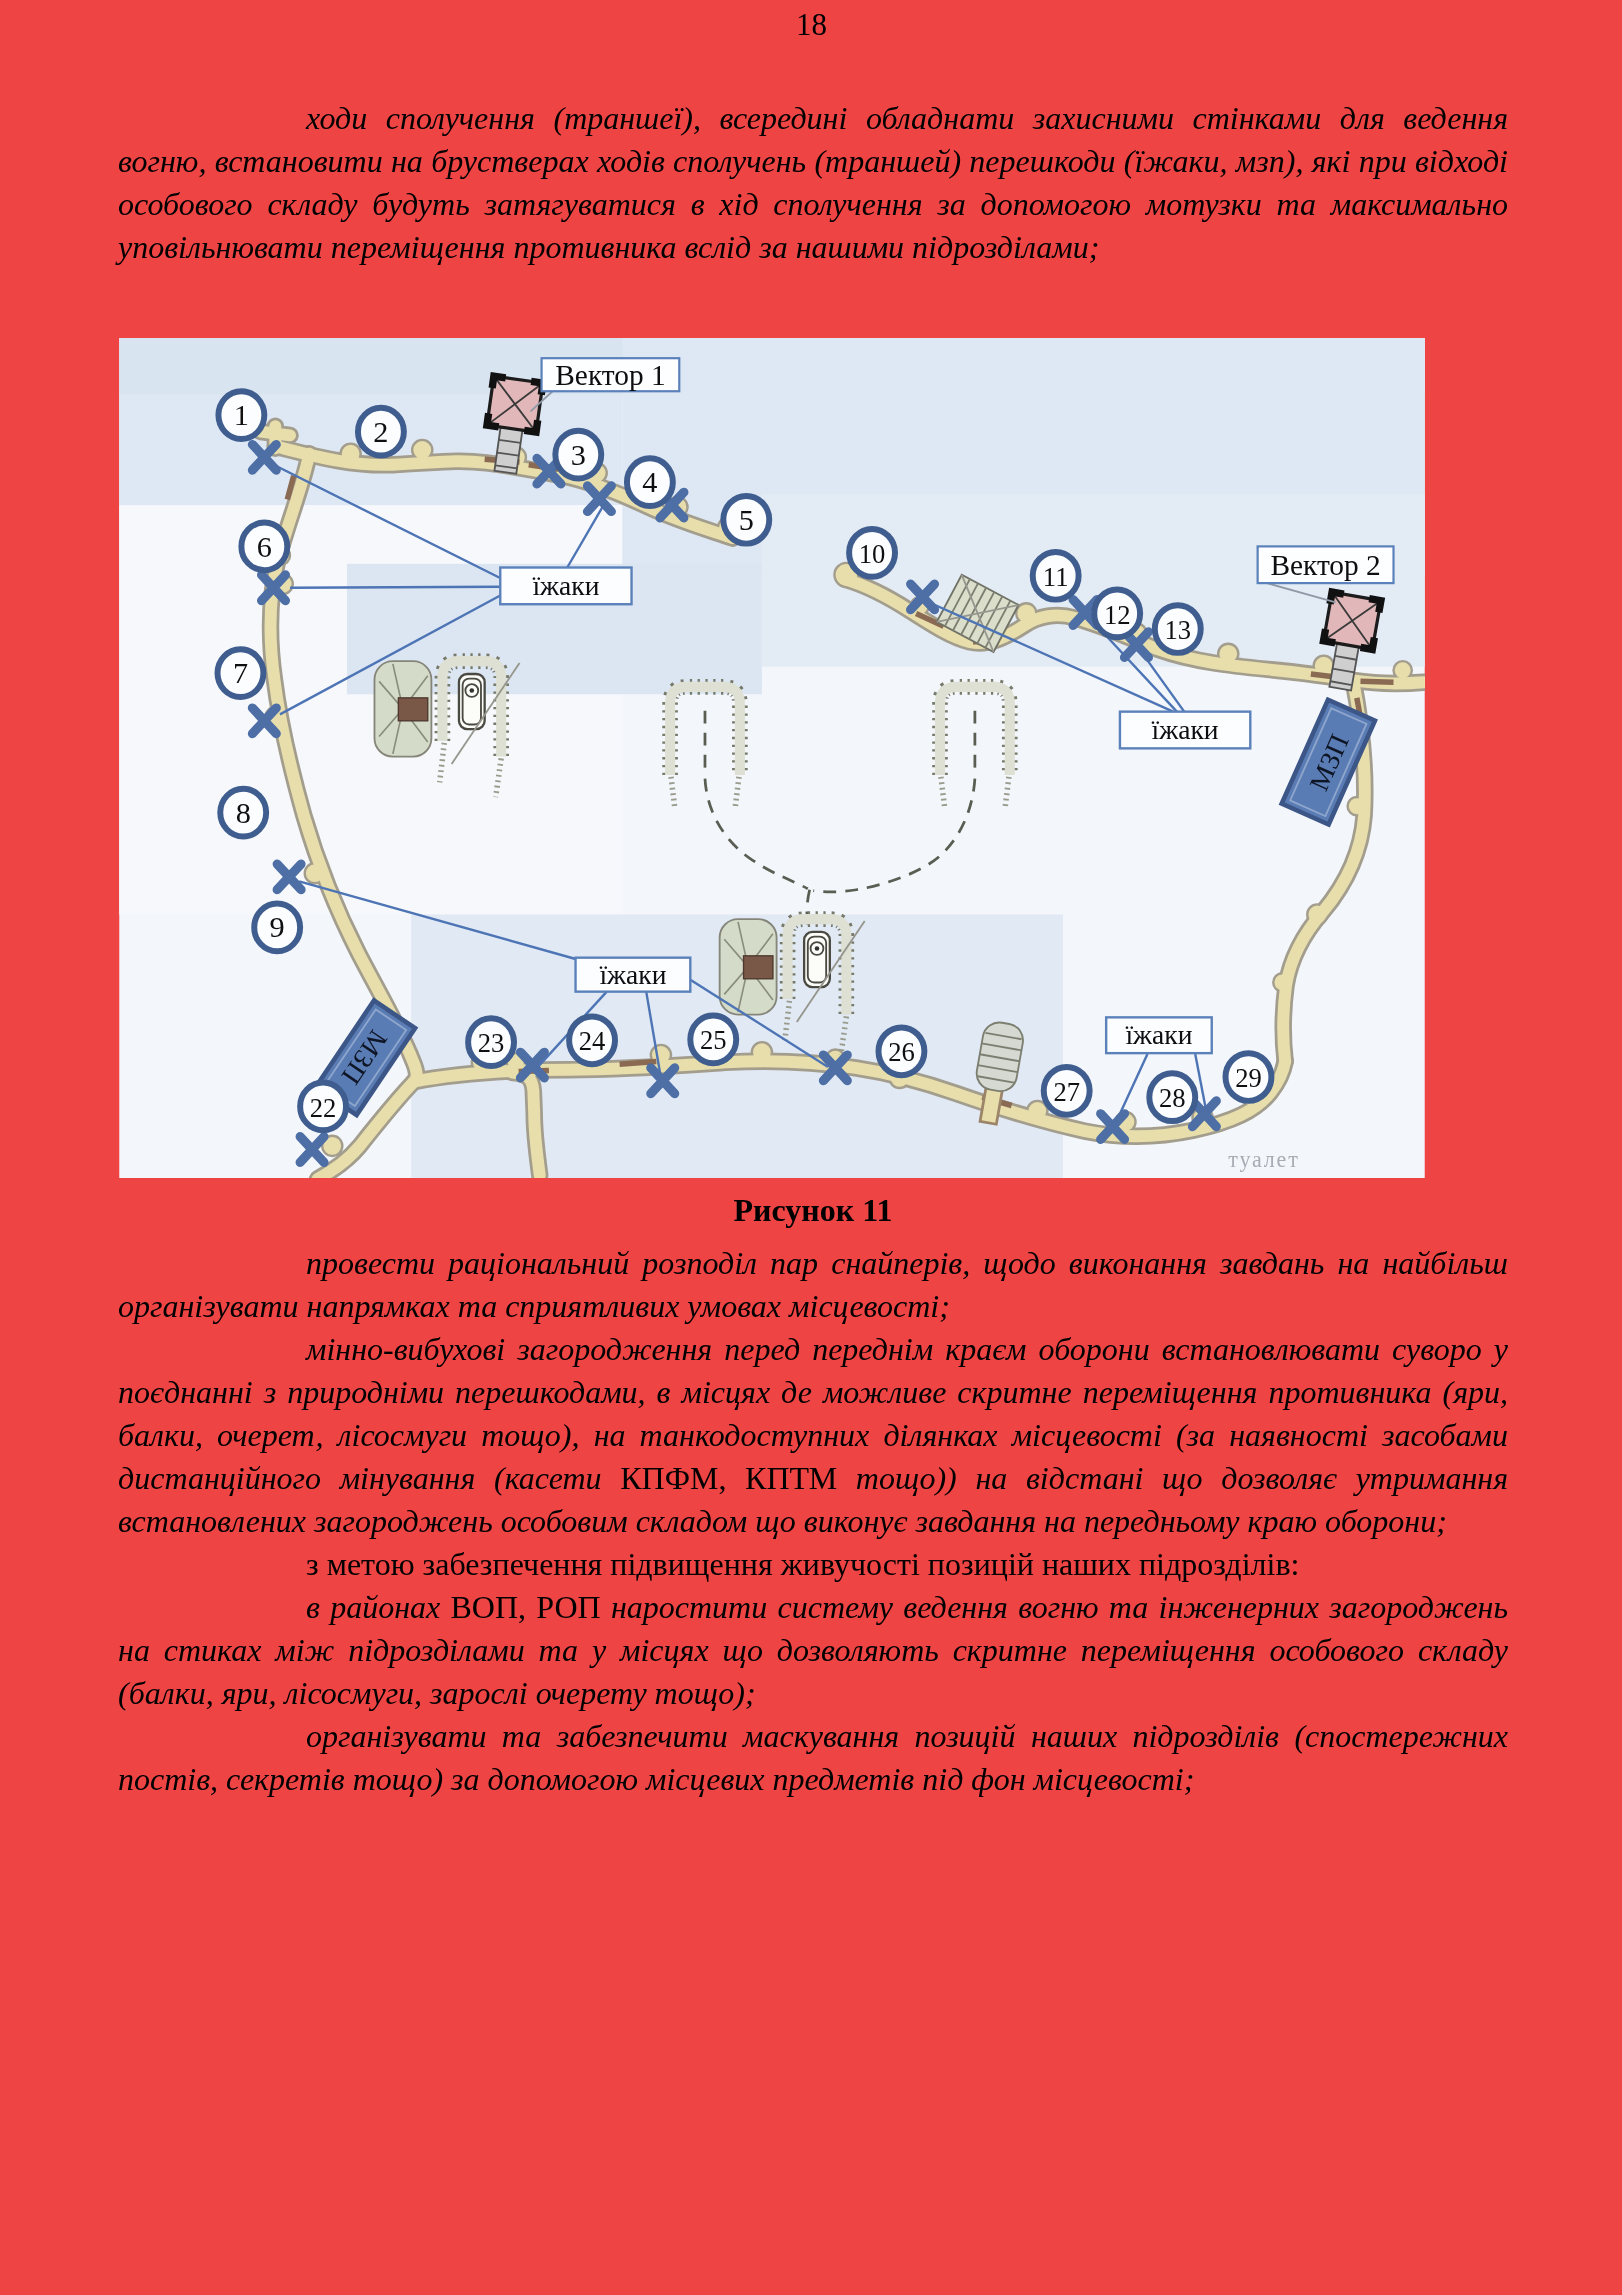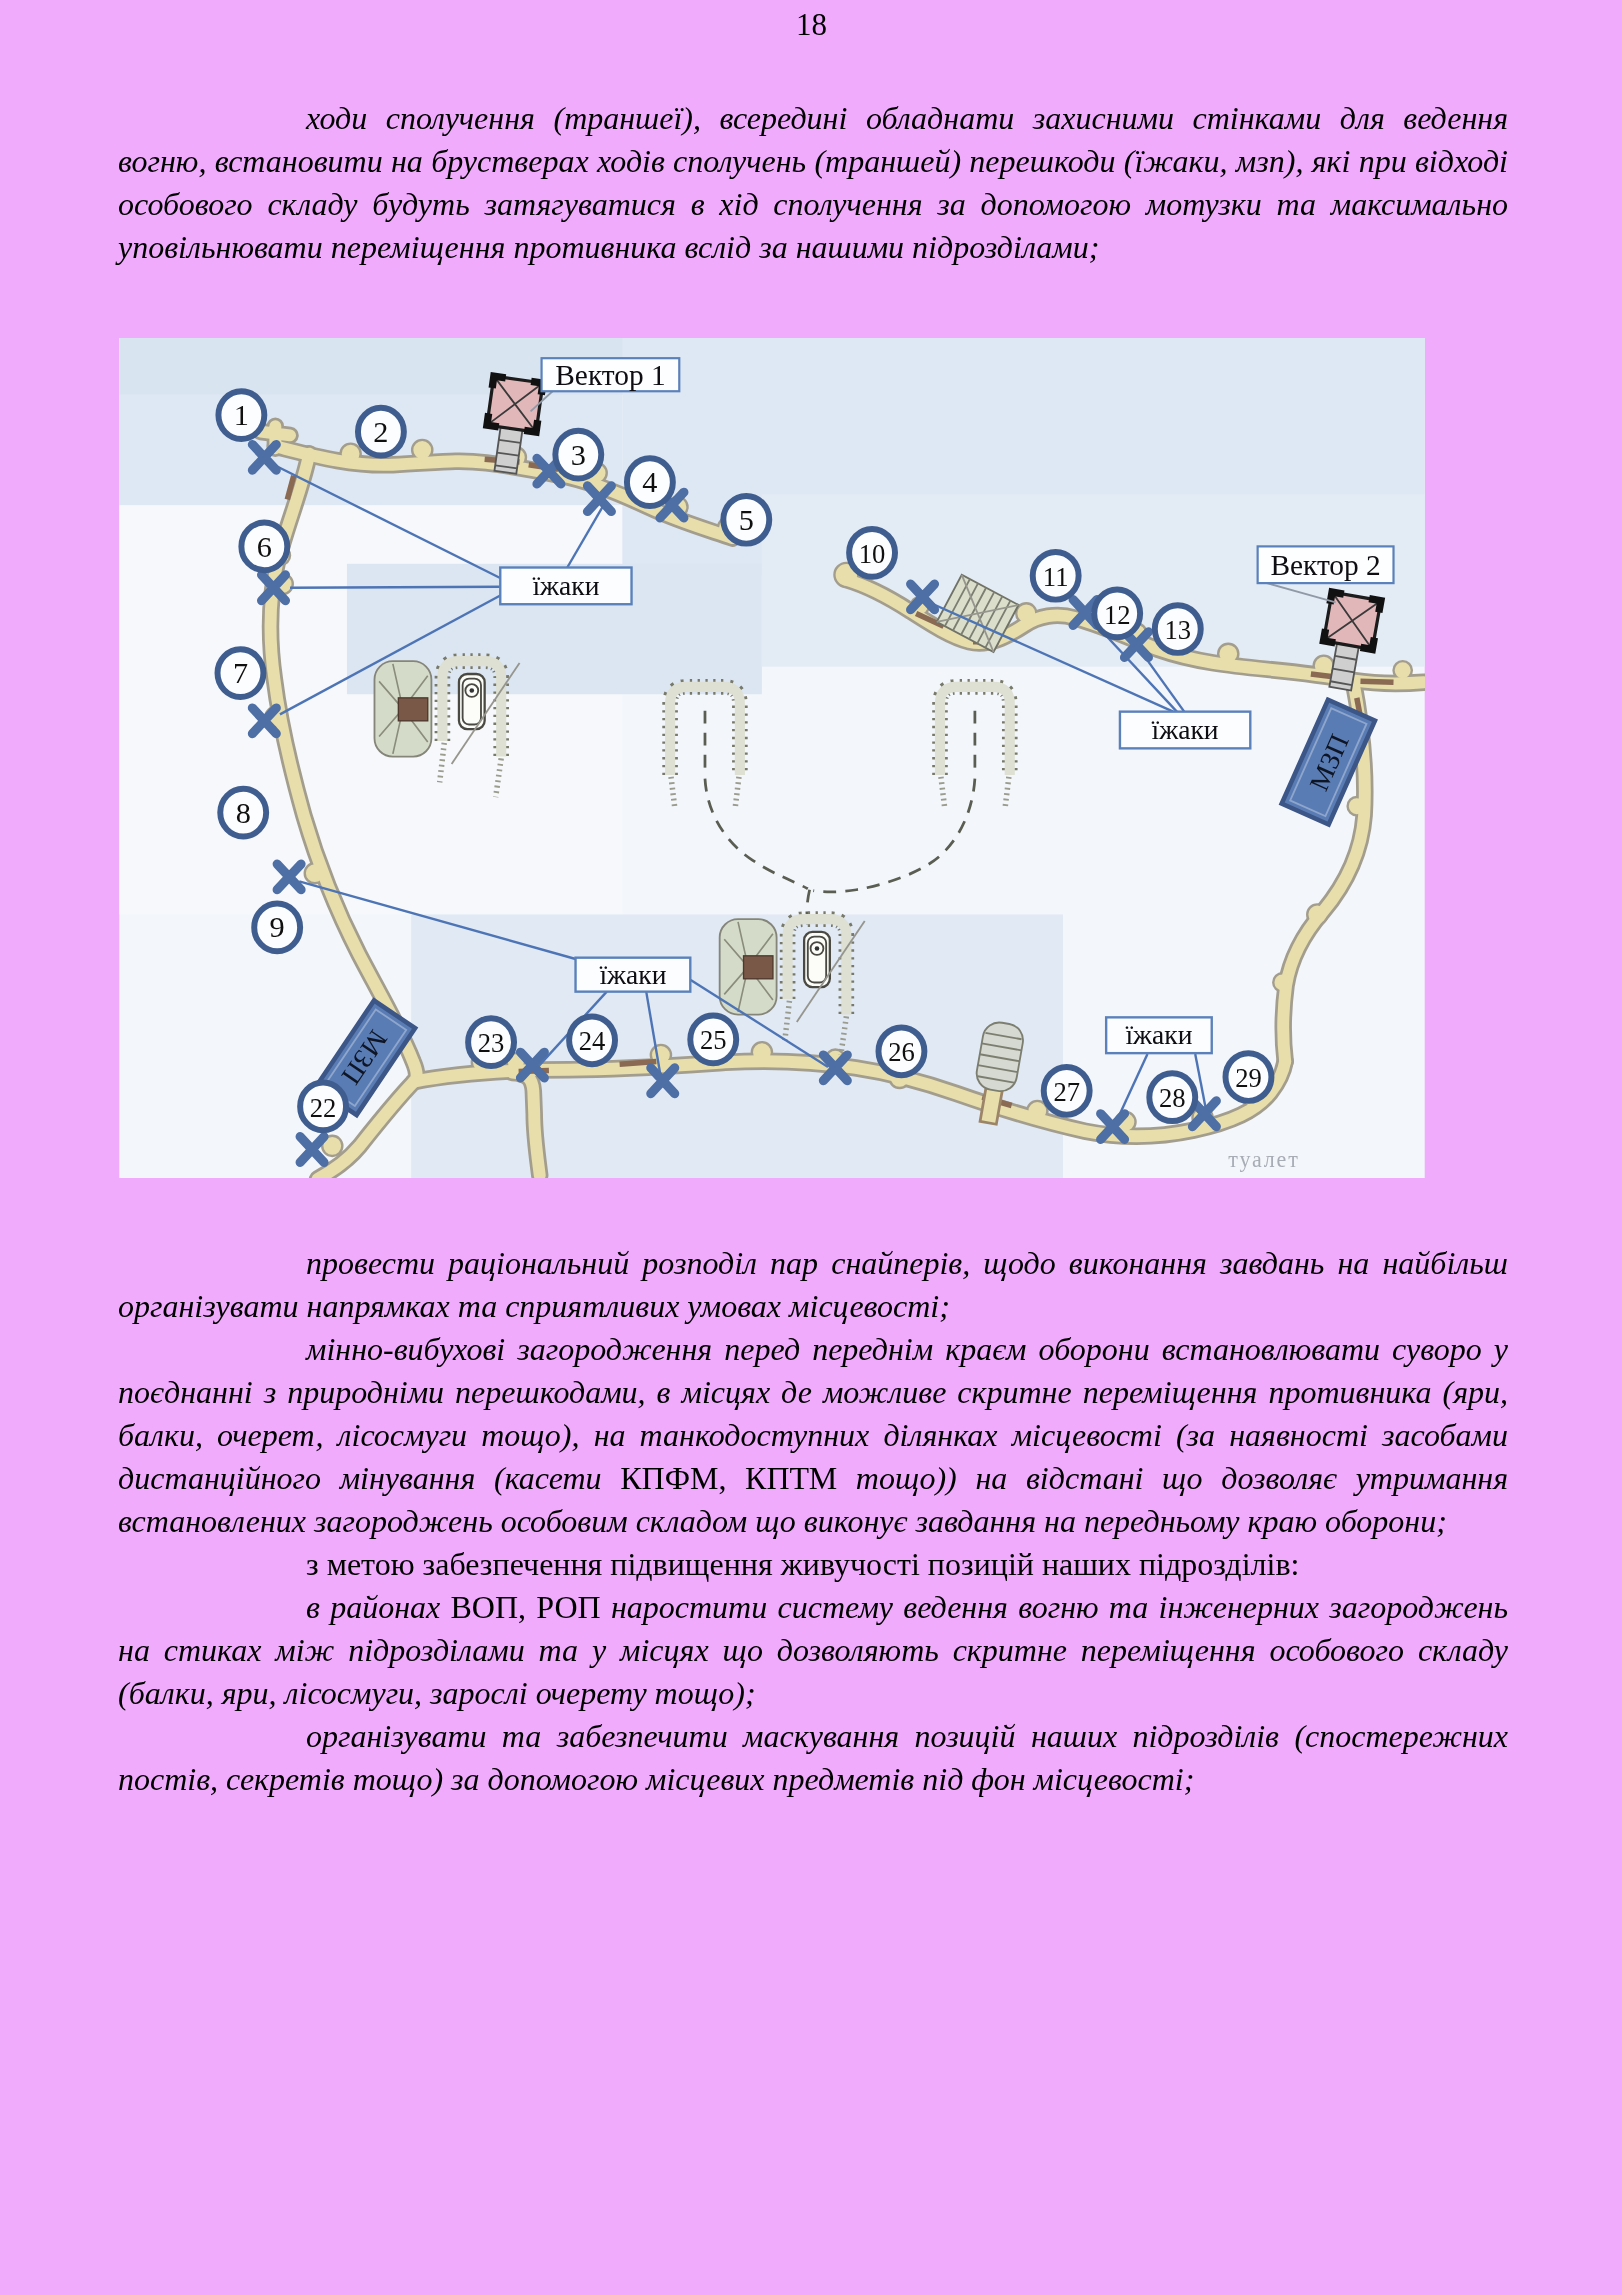--- a/index.html
+++ b/index.html
@@ -1,18 +1,18 @@
 <!DOCTYPE html>
 <html style="font-size:14.7px"><head>
 <meta charset="utf-8">
 <style>
   html,body{margin:0;padding:0;}
   body{width:1623px;height:2296px;background:#ffffff;position:relative;
        font-family:"Liberation Serif", serif;color:#000;}
-  .page{position:absolute;inset:0;width:1623px;height:2296px;background:#f0abfc;}
+  .page{position:absolute;inset:0;width:1623px;height:2296px;background:#ef4444;}
   .page-number{position:absolute;top:7.3px;left:0;width:1623px;text-align:center;
        font-size:31px;}
   .text-block{position:absolute;left:118px;width:1390px;font-size:32px;line-height:43px;
        text-align:justify;}
   #text-before{top:97px;}
   #text-after{top:1242px;}
   .para{margin:0;text-indent:188px;}
   .caption{position:absolute;top:1192px;left:119px;width:1388px;text-align:center;
        font-size:32px;font-weight:bold;}
   .figure{position:absolute;left:119px;top:338px;width:1306px;height:840px;}
@@ -391,20 +391,21 @@
             <ellipse cx="0" cy="0" rx="25" ry="26" class="numcircle"></ellipse>
             <text y="11" class="numtext" style="font-size: 29px;">29</text>
           </g>
         </g>
       <g id="g-misc">
           <text x="1208" y="903" class="toilet">туалет</text>
         </g>
     </svg>
   </div>
 
+  <div class="caption">Рисунок 11</div>
 
   <div class="text-block" id="text-after">
       <p class="para"><span style="font-style: italic;">провести раціональний розподіл пар снайперів, щодо виконання завдань на найбільш організувати напрямках та сприятливих умовах місцевості;</span></p>
       <p class="para"><span style="font-style: italic;">мінно-вибухові загородження перед переднім краєм оборони встановлювати суворо у поєднанні з природніми перешкодами, в місцях де можливе скритне переміщення противника (яри, балки, очерет, лісосмуги тощо), на танкодоступних ділянках місцевості (за наявності засобами дистанційного мінування (касети </span><span style="font-style: normal;">КПФМ, КПТМ</span><span style="font-style: italic;"> тощо)) на відстані що дозволяє утримання встановлених загороджень особовим складом що виконує завдання на передньому краю оборони;</span></p>
       <p class="para"><span style="font-style: normal;">з метою забезпечення підвищення живучості позицій наших підрозділів:</span></p>
       <p class="para"><span style="font-style: italic; margin-top: 7px;">в районах </span><span style="font-style: normal;">ВОП, РОП</span><span style="font-style: italic;"> наростити систему ведення вогню та інженерних загороджень на стиках між підрозділами та у місцях що дозволяють скритне переміщення особового складу (балки, яри, лісосмуги, зарослі очерету тощо);</span></p>
       <p class="para"><span style="font-style: italic;">організувати та забезпечити маскування позицій наших підрозділів (спостережних постів, секретів тощо) за допомогою місцевих предметів під фон місцевості;</span></p>
     </div>
 </div>
 

